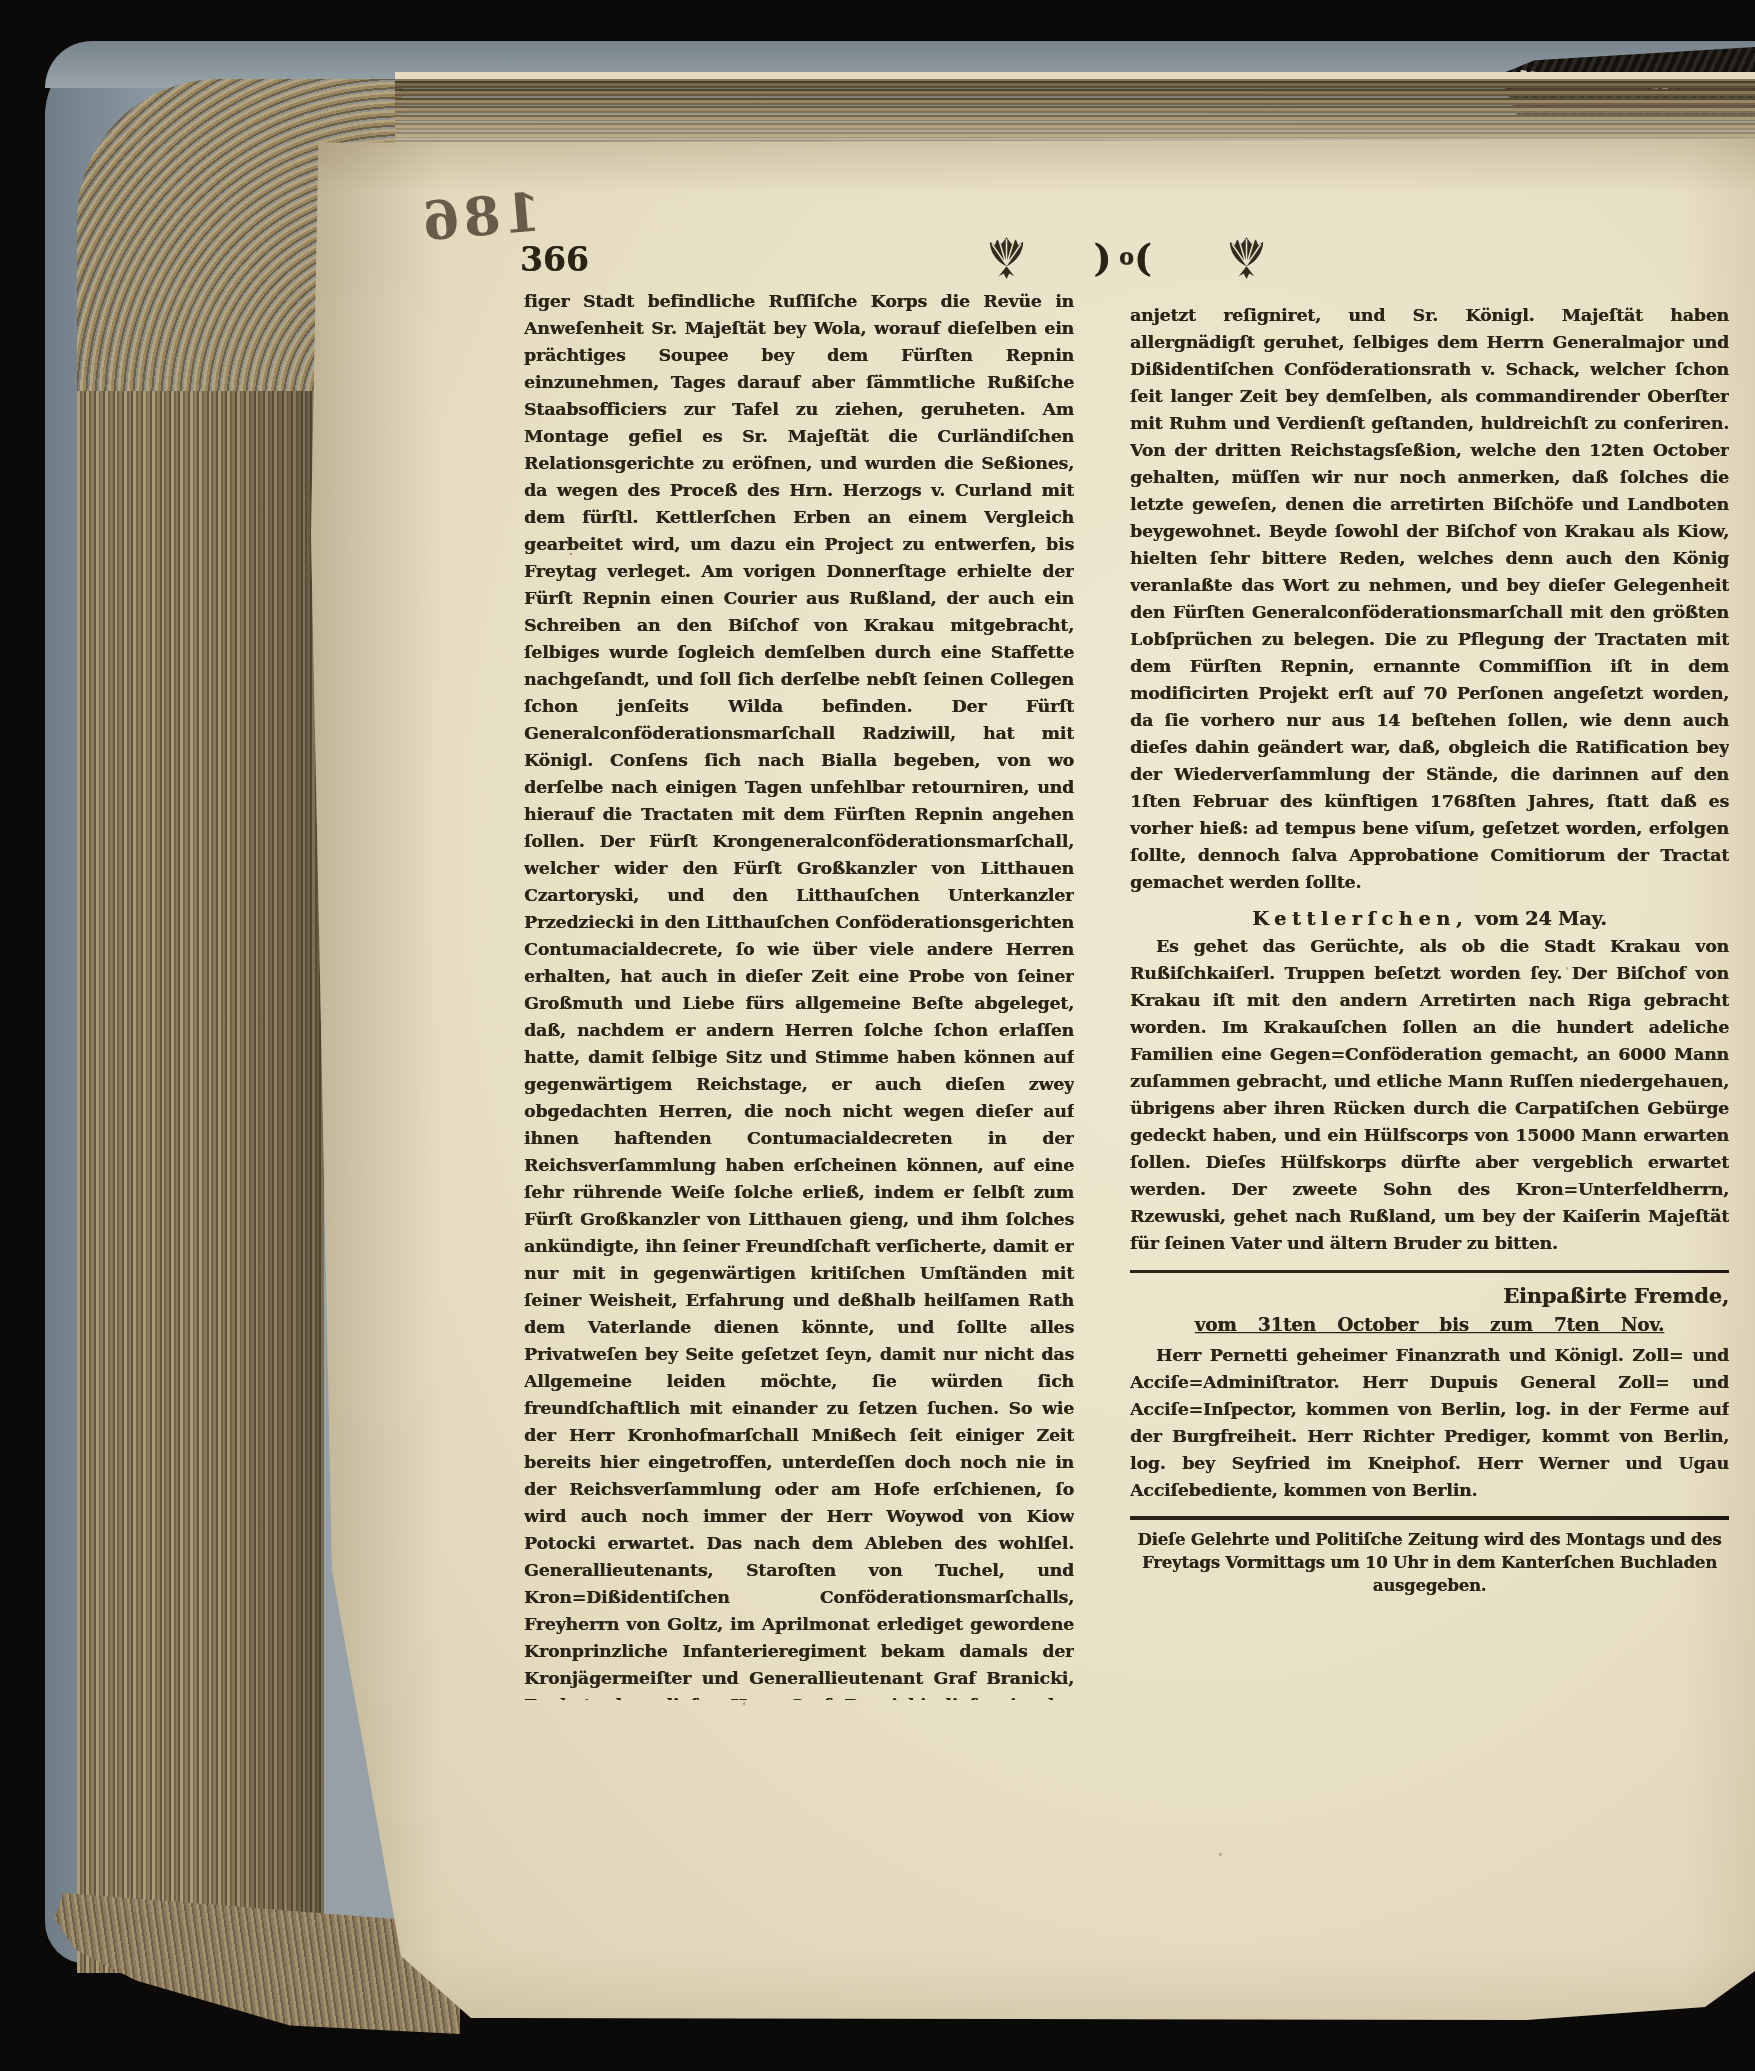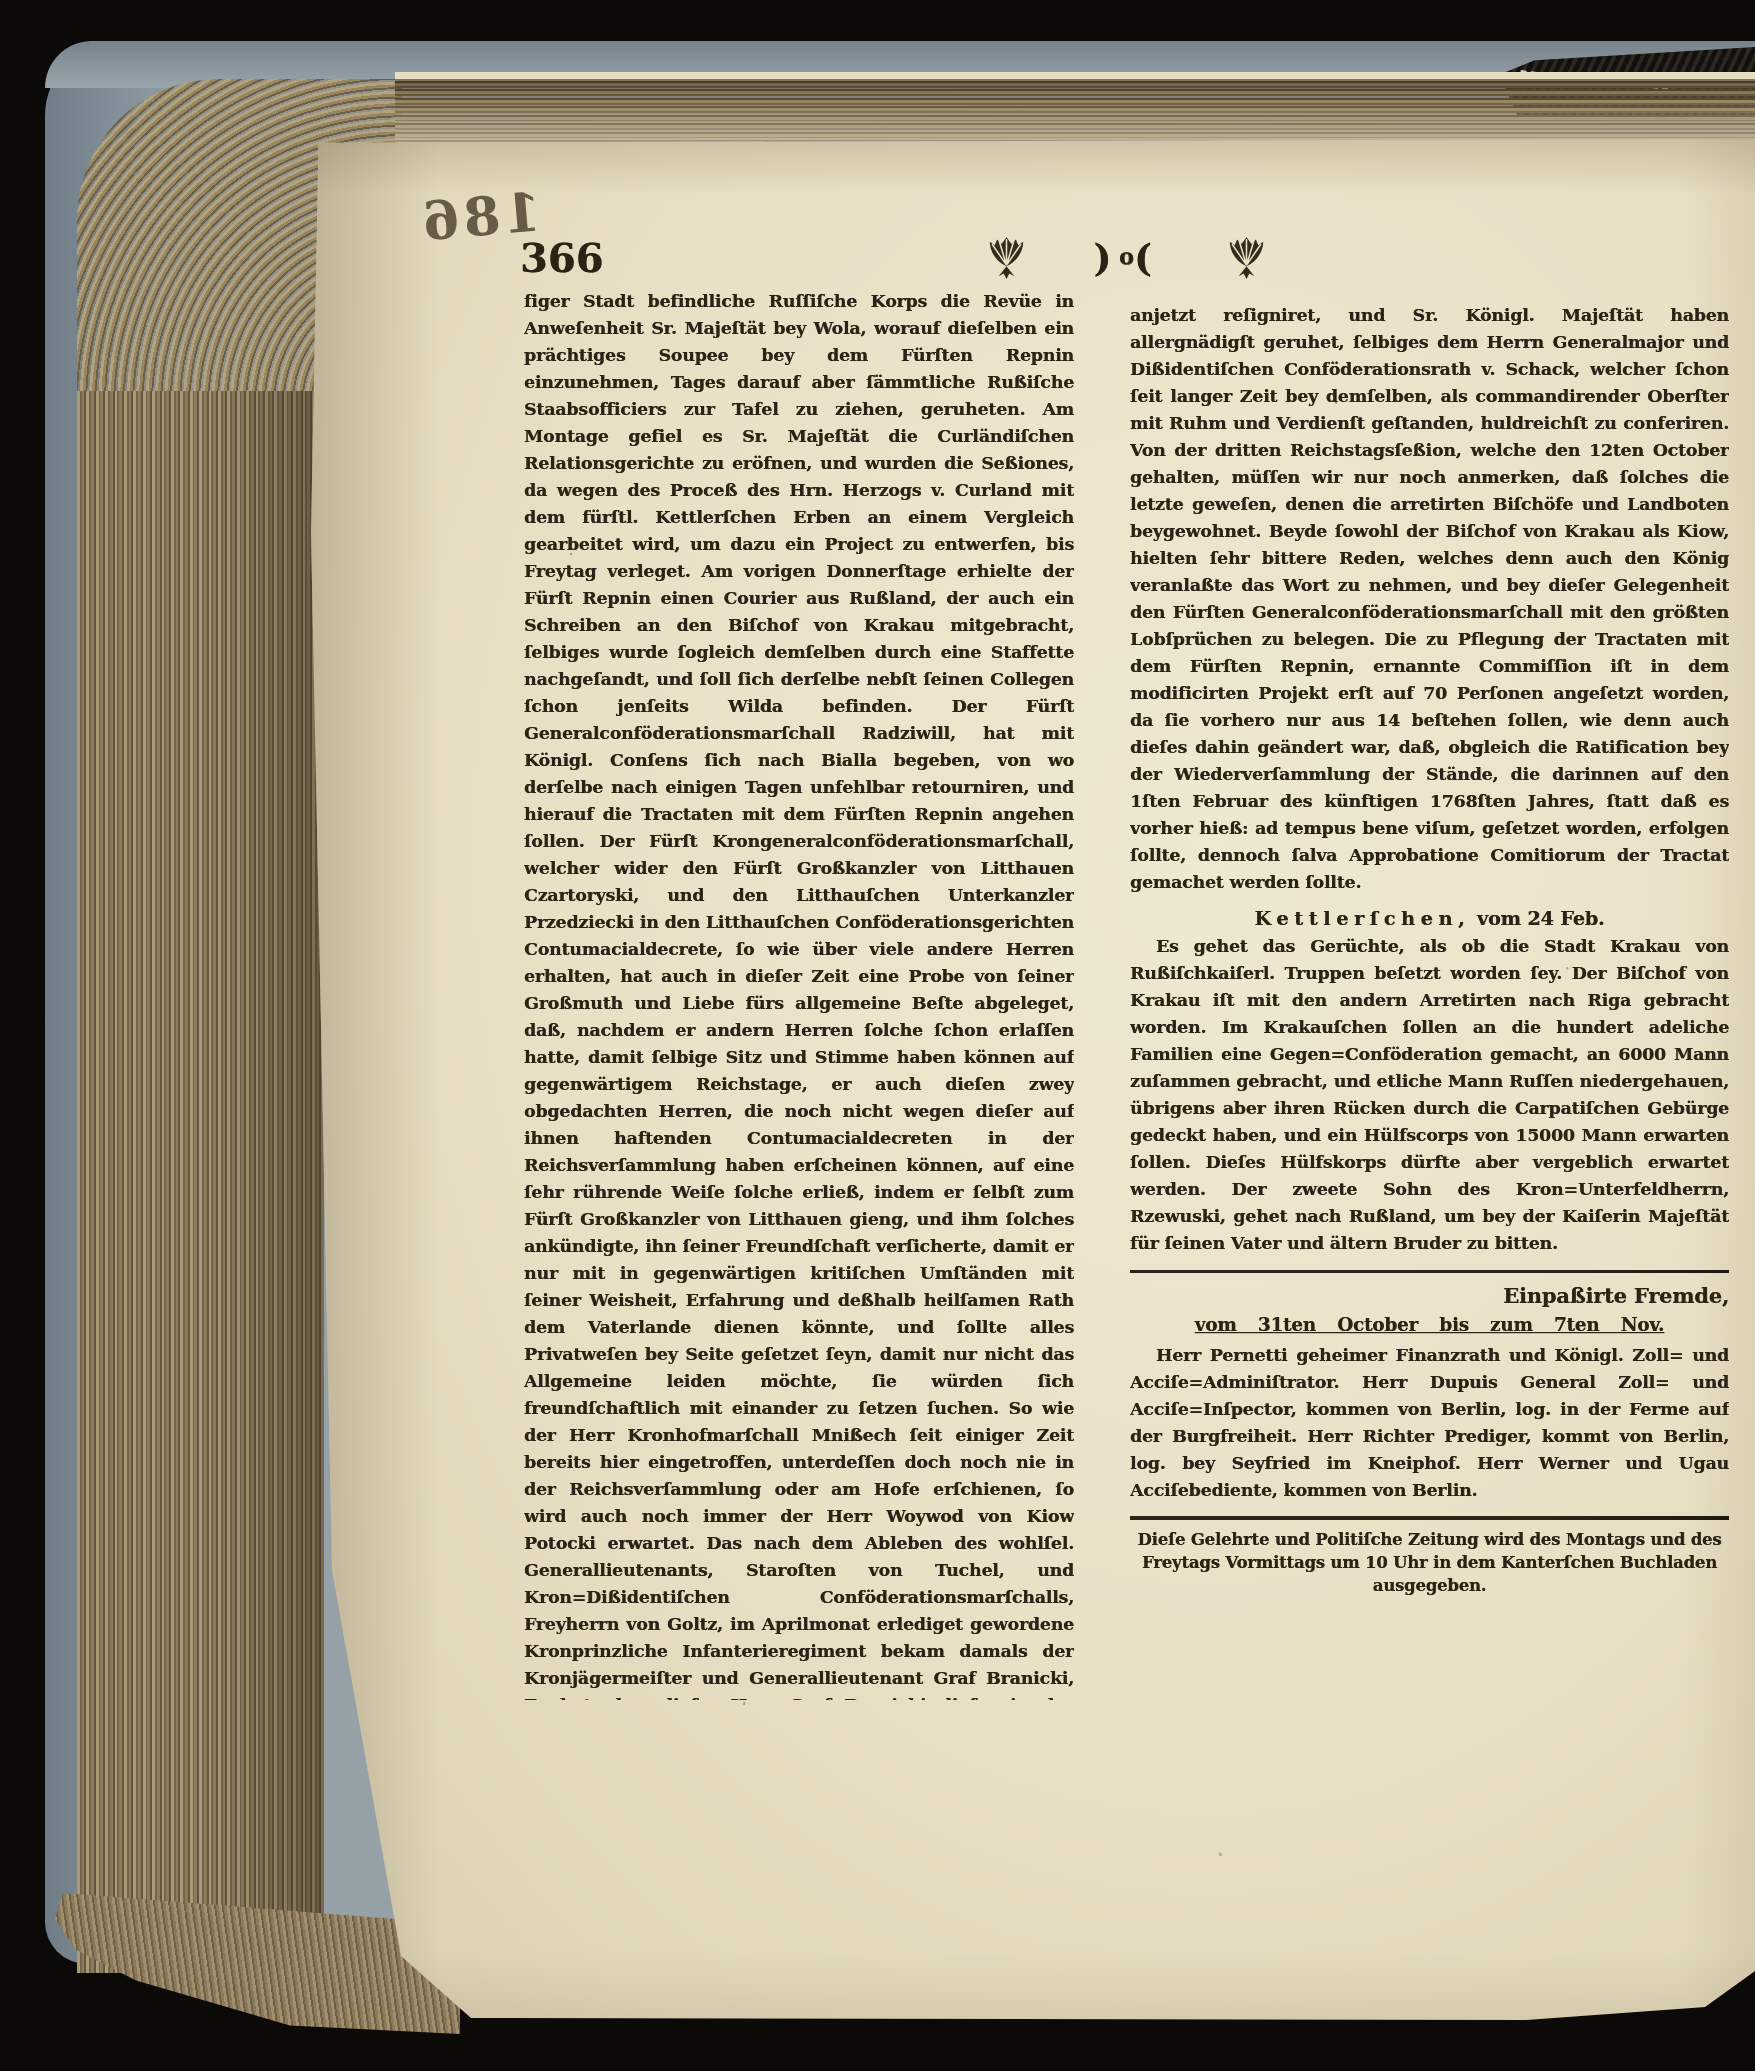--- a/index.html
+++ b/index.html
@@ -54,21 +54,21 @@
           radial-gradient(circle 1.9px at 71% 14%,rgba(95,80,55,.45) 0 60%,transparent 70%),
           radial-gradient(circle 2.8px at 44% 57%,rgba(110,92,60,.35) 0 60%,transparent 70%),
           radial-gradient(circle 1.9px at 87% 44%,rgba(95,80,55,.4) 0 60%,transparent 70%),
           radial-gradient(circle 1.9px at 30% 83%,rgba(95,80,55,.45) 0 60%,transparent 70%),
           radial-gradient(circle 2.8px at 63% 91%,rgba(110,92,60,.35) 0 60%,transparent 70%);}
 
   
   .ink{color:#2b2316;text-shadow:0.3px 0.3px 0.5px rgba(40,30,15,.75);}
   .ghost-number{position:absolute;left:419px;top:185px;font-size:53px;font-weight:bold;
         color:rgba(128,118,98,.38);transform:scaleX(-1) rotate(5deg);letter-spacing:3.8px;}
-  .page-number{position:absolute;left:520px;top:234px;font-size:40px;font-weight:bold;}
+  .page-number{position:absolute;left:520px;top:240px;font-size:33px;font-weight:bold;}
   .ornaments{position:absolute;left:524px;top:230px;width:1205px;height:56px;
         display:flex;justify-content:center;align-items:center;gap:62px;}
   .sep-mark{font-size:38px;font-weight:bold;letter-spacing:7.5px;line-height:1;}
   .sep-dot{font-size:22.6px;vertical-align:6.6px;letter-spacing:0;}
   .shell{width:49px;height:45px;}
 
   .col{position:absolute;text-align:justify;font-size:17.4px;line-height:27px;
        font-weight:bold;letter-spacing:-0.2px;overflow:hidden;}
   .col-left{left:524px;top:288px;width:550px;height:1412px;}
   .col-right{left:1130px;top:302px;width:599px;height:1563px;}
@@ -123,21 +123,21 @@
 
   <div class="col col-left ink">
     <p>figer Stadt befindliche Ruſſiſche Korps die Revüe in Anweſenheit Sr. Majeſtät bey Wola, worauf dieſelben ein prächtiges Soupee bey dem Fürſten Repnin einzunehmen, Tages darauf aber ſämmtliche Rußiſche Staabsofficiers zur Tafel zu ziehen, geruheten. Am Montage gefiel es Sr. Majeſtät die Curländiſchen Relationsgerichte zu eröfnen, und wurden die Seßiones, da wegen des Proceß des Hrn. Herzogs v. Curland mit dem fürſtl. Kettlerſchen Erben an einem Vergleich gearbeitet wird, um dazu ein Project zu entwerfen, bis Freytag verleget. Am vorigen Donnerſtage erhielte der Fürſt Repnin einen Courier aus Rußland, der auch ein Schreiben an den Biſchof von Krakau mitgebracht, ſelbiges wurde ſogleich demſelben durch eine Staffette nachgeſandt, und ſoll ſich derſelbe nebſt ſeinen Collegen ſchon jenſeits Wilda befinden. Der Fürſt Generalconföderationsmarſchall Radziwill, hat mit Königl. Conſens ſich nach Bialla begeben, von wo derſelbe nach einigen Tagen unfehlbar retourniren, und hierauf die Tractaten mit dem Fürſten Repnin angehen ſollen. Der Fürſt Krongeneralconföderationsmarſchall, welcher wider den Fürſt Großkanzler von Litthauen Czartoryski, und den Litthauſchen Unterkanzler Przedziecki in den Litthauſchen Conföderationsgerichten Contumacialdecrete, ſo wie über viele andere Herren erhalten, hat auch in dieſer Zeit eine Probe von ſeiner Großmuth und Liebe fürs allgemeine Beſte abgeleget, daß, nachdem er andern Herren ſolche ſchon erlaſſen hatte, damit ſelbige Sitz und Stimme haben können auf gegenwärtigem Reichstage, er auch dieſen zwey obgedachten Herren, die noch nicht wegen dieſer auf ihnen haftenden Contumacialdecreten in der Reichsverſammlung haben erſcheinen können, auf eine ſehr rührende Weiſe ſolche erließ, indem er ſelbſt zum Fürſt Großkanzler von Litthauen gieng, und ihm ſolches ankündigte, ihn ſeiner Freundſchaft verſicherte, damit er nur mit in gegenwärtigen kritiſchen Umſtänden mit ſeiner Weisheit, Erfahrung und deßhalb heilſamen Rath dem Vaterlande dienen könnte, und ſollte alles Privatweſen bey Seite geſetzet ſeyn, damit nur nicht das Allgemeine leiden möchte, ſie würden ſich freundſchaftlich mit einander zu ſetzen ſuchen. So wie der Herr Kronhofmarſchall Mnißech ſeit einiger Zeit bereits hier eingetroffen, unterdeſſen doch noch nie in der Reichsverſammlung oder am Hofe erſchienen, ſo wird auch noch immer der Herr Woywod von Kiow Potocki erwartet. Das nach dem Ableben des wohlſel. Generallieutenants, Staroſten von Tuchel, und Kron=Dißidentiſchen Conföderationsmarſchalls, Freyherrn von Goltz, im Aprilmonat erlediget gewordene Kronprinzliche Infanterieregiment bekam damals der Kronjägermeiſter und Generallieutenant Graf Branicki, Es hat aber dieſer Herr Graf Branicki dieſes in der Kronarmee ſchönſte Regiment</p>
   </div>
 
   <div class="col col-right ink">
     <p>anjetzt reſigniret, und Sr. Königl. Majeſtät haben allergnädigſt geruhet, ſelbiges dem Herrn Generalmajor und Dißidentiſchen Conföderationsrath v. Schack, welcher ſchon ſeit langer Zeit bey demſelben, als commandirender Oberſter mit Ruhm und Verdienſt geſtanden, huldreichſt zu conferiren. Von der dritten Reichstagsſeßion, welche den 12ten October gehalten, müſſen wir nur noch anmerken, daß ſolches die letzte geweſen, denen die arretirten Biſchöfe und Landboten beygewohnet. Beyde ſowohl der Biſchof von Krakau als Kiow, hielten ſehr bittere Reden, welches denn auch den König veranlaßte das Wort zu nehmen, und bey dieſer Gelegenheit den Fürſten Generalconföderationsmarſchall mit den größten Lobſprüchen zu belegen. Die zu Pflegung der Tractaten mit dem Fürſten Repnin, ernannte Commiſſion iſt in dem modificirten Projekt erſt auf 70 Perſonen angeſetzt worden, da ſie vorhero nur aus 14 beſtehen ſollen, wie denn auch dieſes dahin geändert war, daß, obgleich die Ratification bey der Wiederverſammlung der Stände, die darinnen auf den 1ſten Februar des künftigen 1768ſten Jahres, ſtatt daß es vorher hieß: ad tempus bene viſum, geſetzet worden, erfolgen ſollte, dennoch ſalva Approbatione Comitiorum der Tractat gemachet werden ſollte.</p>
 
     <div class="h1">
       <span class="h-spaced">Kettlerſchen,</span>
-      <span>vom 24 Feb.</span>
+      <span>vom 24 May.</span>
     </div>
     <p class="ind">Es gehet das Gerüchte, als ob die Stadt Krakau von Rußiſchkaiſerl. Truppen beſetzt worden ſey. Der Biſchof von Krakau iſt mit den andern Arretirten nach Riga gebracht worden. Im Krakauſchen ſollen an die hundert adeliche Familien eine Gegen=Conföderation gemacht, an 6000 Mann zuſammen gebracht, und etliche Mann Ruſſen niedergehauen, übrigens aber ihren Rücken durch die Carpatiſchen Gebürge gedeckt haben, und ein Hülfscorps von 15000 Mann erwarten ſollen. Dieſes Hülfskorps dürfte aber vergeblich erwartet werden. Der zweete Sohn des Kron=Unterfeldherrn, Rzewuski, gehet nach Rußland, um bey der Kaiſerin Majeſtät für ſeinen Vater und ältern Bruder zu bitten.</p>
 
     <div class="rule"></div>
 
     <div class="h2a">Einpaßirte Fremde,</div>
     <div class="h2b">vom 31ten October bis zum 7ten Nov.</div>
     <p class="ind">Herr Pernetti geheimer Finanzrath und Königl. Zoll= und Acciſe=Adminiſtrator. Herr Dupuis General Zoll= und Acciſe=Inſpector, kommen von Berlin, log. in der Ferme auf der Burgfreiheit. Herr Richter Prediger, kommt von Berlin, log. bey Seyfried im Kneiphof. Herr Werner und Ugau Acciſebediente, kommen von Berlin.</p>
 
     <div class="rule"></div>

